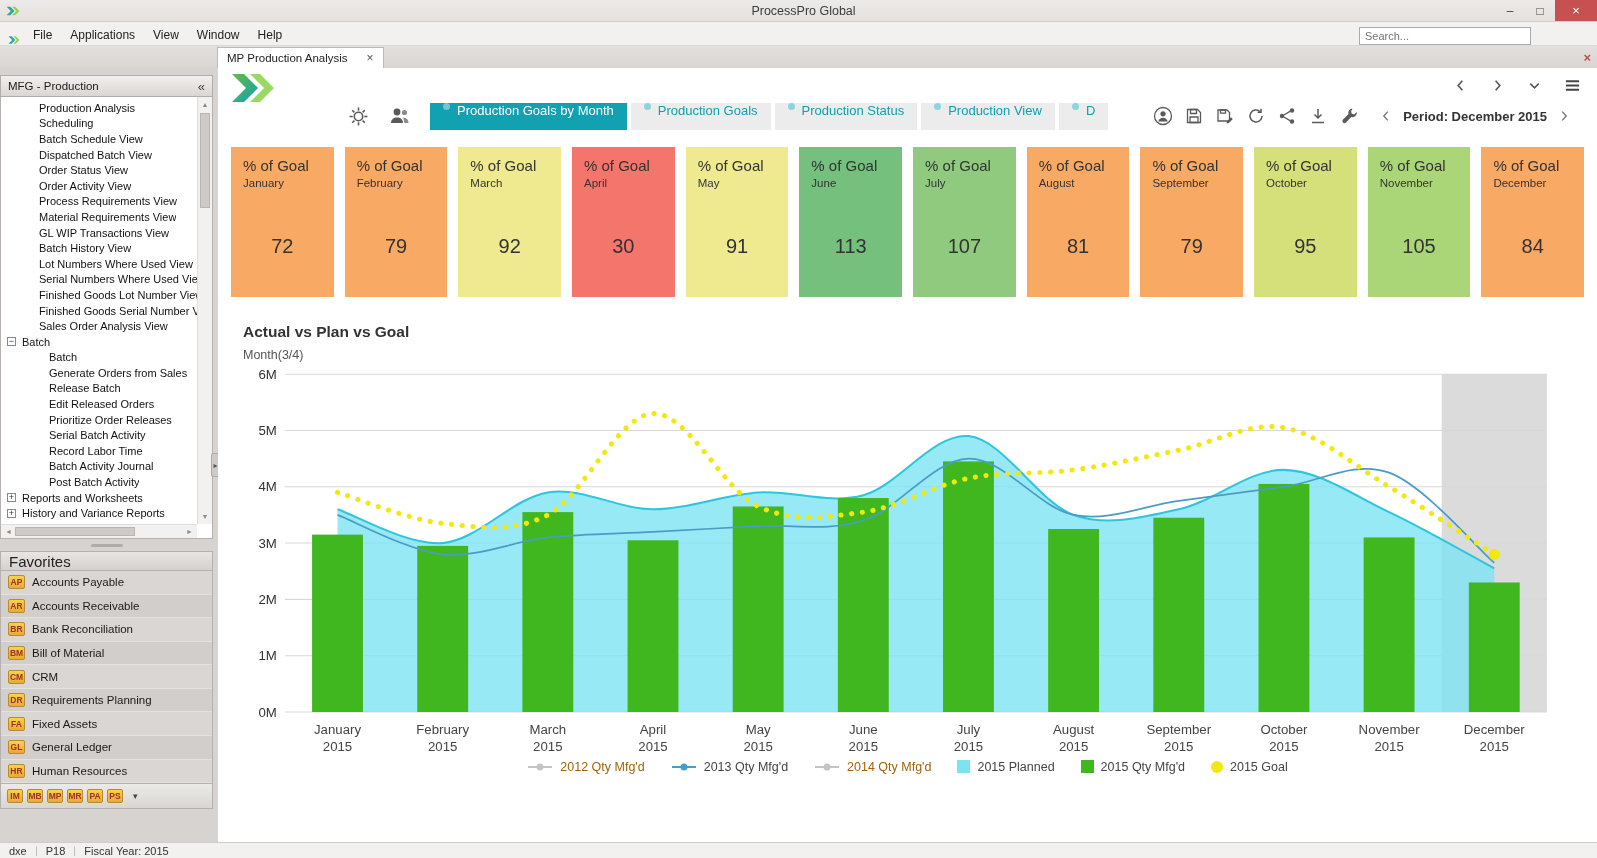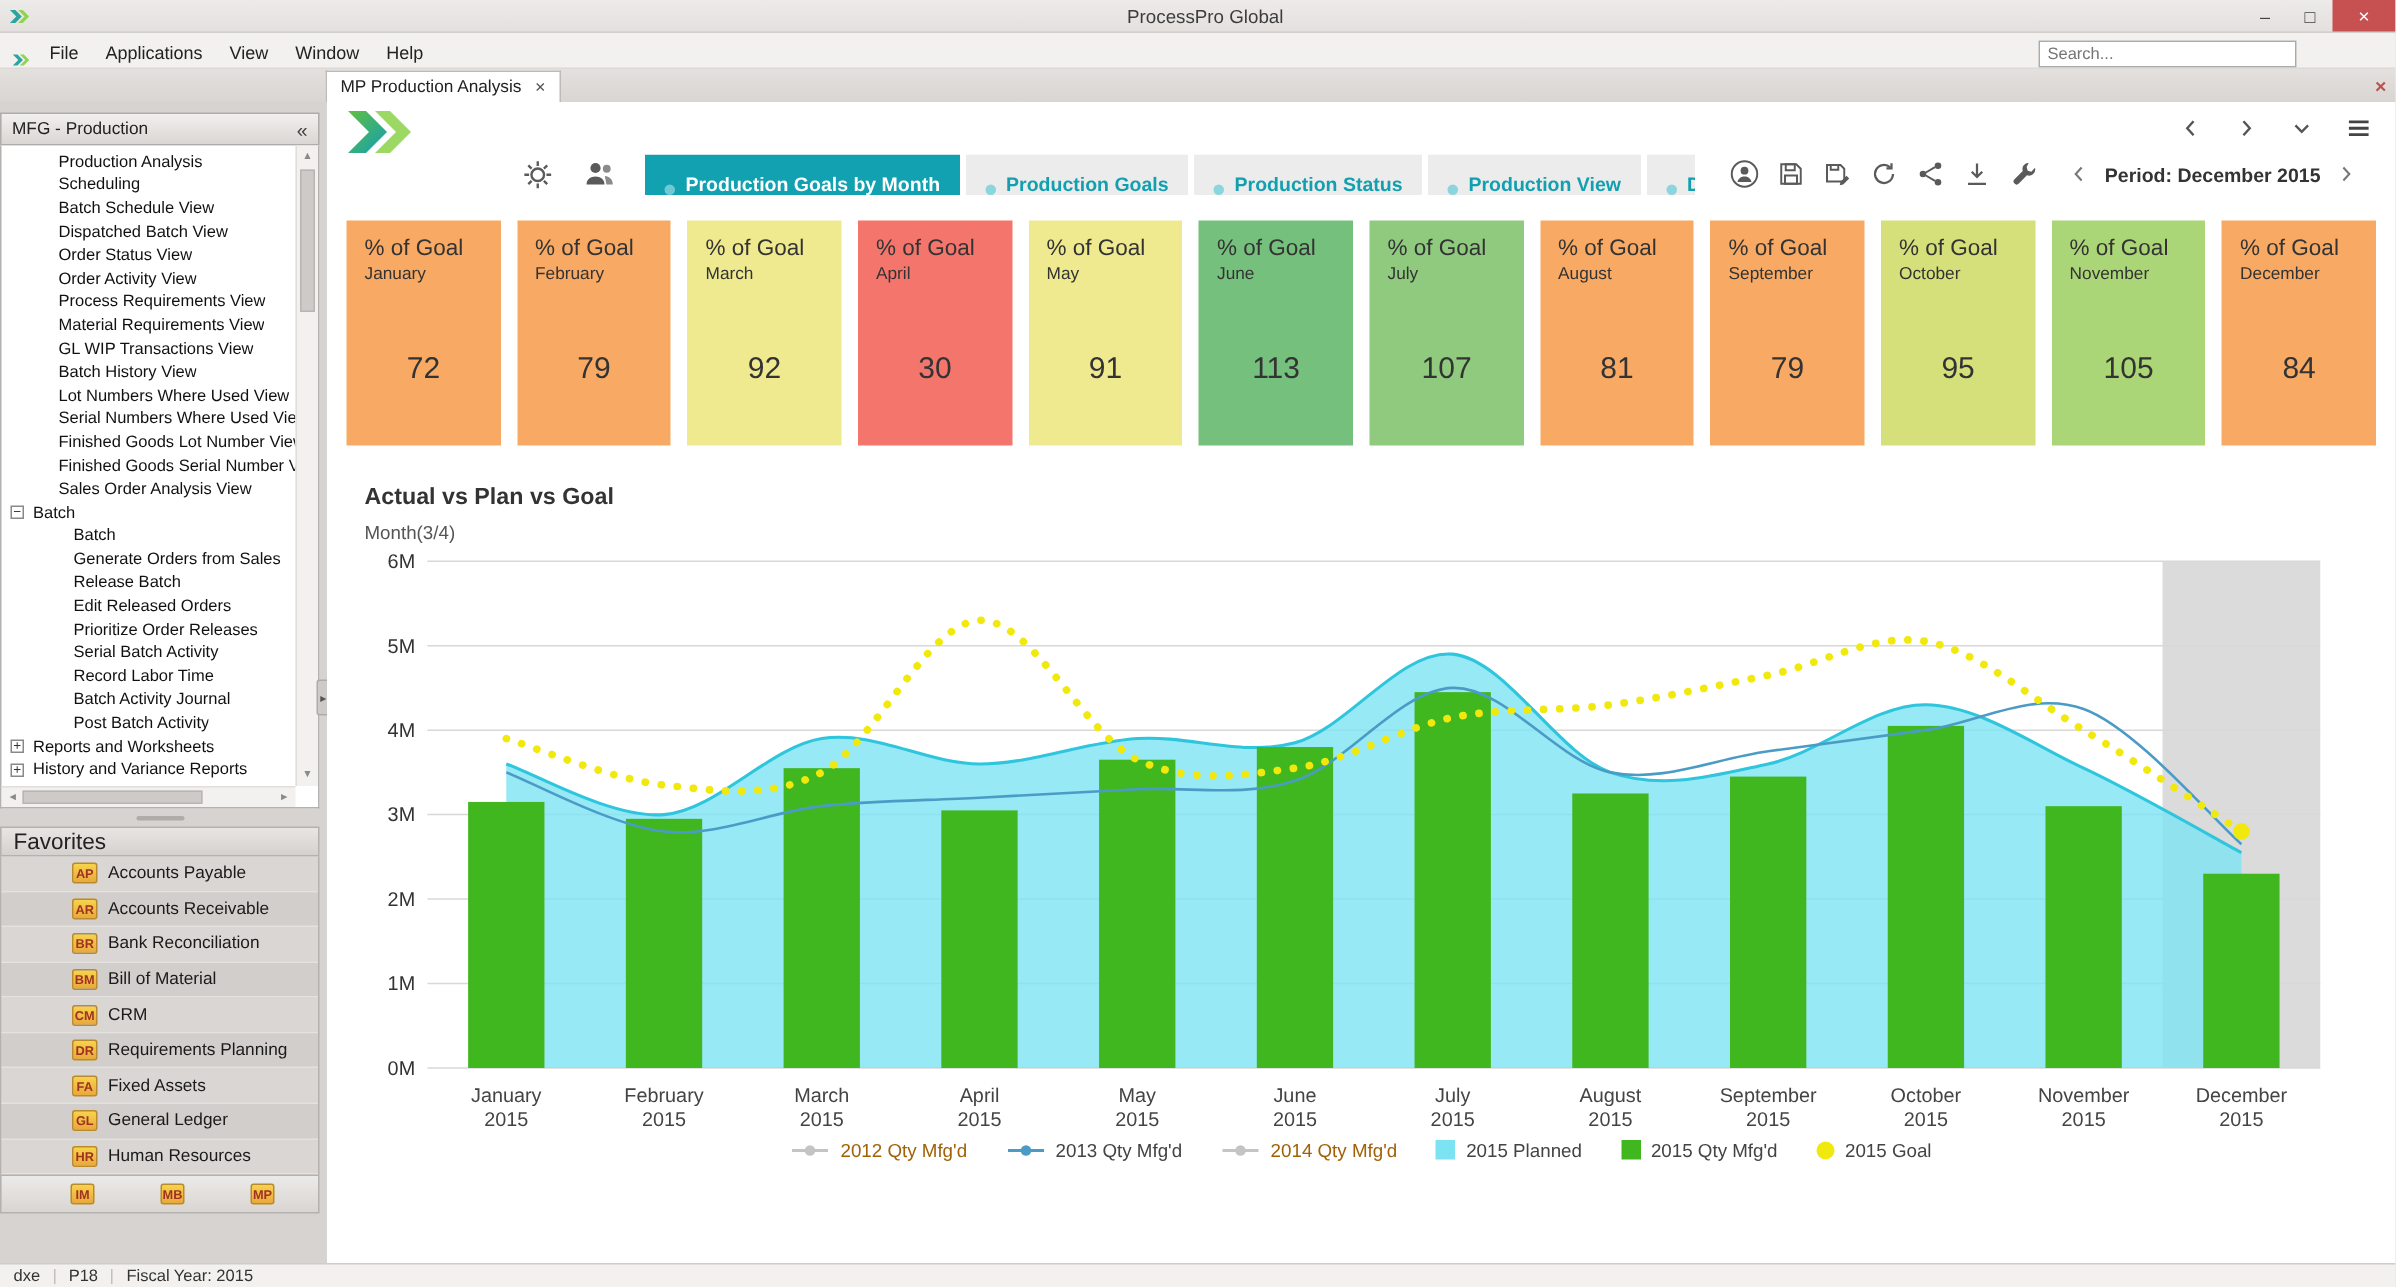--- a/index.html
+++ b/index.html
@@ -15,21 +15,21 @@
   .tb-btn.close { background:#C75050; color:#FFF; width:42px; font-size:13px; }
 
   
   .menubar { height:24px; background:#F2F1F0; display:flex; align-items:flex-end; border-bottom:1px solid #DCD9D6; padding-left:4px; }
   .mb-appicon { display:flex; align-items:center; margin:0 4px; }
   .mb-item { font-size:12px; padding:3px 9px; color:#222; cursor:default; }
   .search { margin-left:auto; margin-right:66px; width:172px; height:18px; border:1px solid #ABABAB; font-size:11px; padding:0 5px; font-family:"Liberation Sans",sans-serif; color:#333; }
 
   
   .tabstrip { height:22px; background:linear-gradient(#E3E0DE,#D8D5D2); display:flex; align-items:flex-end; position:relative; }
-  .doc-tab { margin-left:217px; background:#FFF; border:1px solid #BDBAB7; border-bottom:none; height:21px; display:flex; align-items:center; gap:9px; padding:0 9px; font-size:11.5px; color:#222; }
+  .doc-tab { margin-left:217px; background:#FFF; border:1px solid #BDBAB7; border-bottom:none; height:21px; display:flex; align-items:center; gap:19px; padding:0 9px; font-size:11.5px; color:#222; }
   .tab-close { color:#555; font-size:12px; cursor:pointer; }
   .strip-close { position:absolute; right:6px; bottom:3px; color:#C0504D; font-size:13px; font-weight:bold; cursor:pointer; }
 
   
   .workspace { display:flex; height:774px; }
 
   
   .sidebar { width:213px; display:flex; flex-direction:column; padding-top:7px; }
   .sb-header { height:22px; background:linear-gradient(#F2F0EF,#D9D6D3); border:1px solid #AFACA9; display:flex; align-items:center; padding:0 7px; font-size:11.5px; color:#222; }
   .sb-collapse { margin-left:auto; font-size:13px; color:#444; cursor:pointer; line-height:1; }
@@ -48,40 +48,40 @@
   .hscroll { position:absolute; left:0; right:15px; bottom:0; height:14px; background:#F2F1F0; border-top:1px solid #E0DDDA; font-size:7px; color:#8A8A8A; }
   .hscroll .arr { position:absolute; top:3px; left:4px; }
   .hscroll .arr.rt { left:auto; right:4px; }
   .hscroll .thumb { position:absolute; top:2px; left:14px; width:120px; height:9px; background:#CDCAC7; border:1px solid #B8B5B2; }
   .sb-split { height:12px; display:flex; align-items:center; justify-content:center; }
   .sb-split .grip { width:32px; height:3px; background:#AFACA9; border-radius:2px; }
   .sb-favhead { height:20px; background:linear-gradient(#E8E5E3,#D4D1CE); border:1px solid #B4B1AE; display:flex; align-items:center; padding-left:8px; font-size:15px; color:#222; cursor:pointer; }
   .sb-favs { height:212px; display:flex; flex-direction:column; border-left:1px solid #B4B1AE; border-right:1px solid #B4B1AE; }
   .fav-row { flex:1; display:flex; align-items:center; gap:7px; padding-left:7px; background:#D9D6D3; border-bottom:1px solid #E4E1DE; font-size:11.5px; color:#1A1A1A; cursor:pointer; }
   .fav-row.alt { background:#D1CECB; }
-  .fav-ic, .qb-ic { width:17px; height:14px; background:linear-gradient(#F7D34C,#E8A93C); border:1px solid #B98A2E; border-radius:2px; font-size:8.5px; font-weight:bold; color:#A03123; display:flex; align-items:center; justify-content:center; flex:none;margin-left:40px; }
+  .fav-ic, .qb-ic { width:17px; height:14px; background:linear-gradient(#F7D34C,#E8A93C); border:1px solid #B98A2E; border-radius:2px; font-size:8.5px; font-weight:bold; color:#A03123; display:flex; align-items:center; justify-content:center; flex:none; }
   .sb-quick { height:26px; background:linear-gradient(#ECEAE8,#D8D5D2); border:1px solid #B4B1AE; display:flex; align-items:center; gap:4px; padding-left:6px; }
   .qb-ic { width:16px; cursor:pointer; }
   .qb-dd { font-size:9px; color:#444; margin-left:6px; cursor:pointer; }
   .sb-fill { flex:1; }
 
   
   .vsplit { width:5px; position:relative; }
   .vgrip { position:absolute; top:385px; left:-2px; width:9px; height:24px; background:#CDCAC7; border:1px solid #AEABA8; border-radius:2px; font-size:8px; color:#555; display:flex; align-items:center; justify-content:center; cursor:col-resize; }
 
   
   .content { flex:1; background:#FFF; position:relative; overflow:hidden; }
   .corner-icons { position:absolute; top:10px; right:16px; display:flex; gap:22px; align-items:center; }
   .cn-ic { cursor:pointer; display:flex; }
   .pp-logo { position:absolute; left:12px; top:5px; }
   .controls { display:flex; align-items:center; margin:34px 22px 0 130px; height:28px; position:relative; }
   .gear { display:flex; cursor:pointer; }
   .people { margin-left:19px; display:flex; cursor:pointer; }
   .view-tabs { display:flex; gap:4px; margin-left:18px; max-width:700px; overflow:hidden; }
-  .vtab { height:27px; display:flex; align-items:flex-end; gap:7px; padding:0 13px; background:#ECECEC; color:#12A0B0; font-size:13px; white-space:nowrap; cursor:pointer; flex:none;font-weight:bold; }
+  .vtab { height:27px; display:flex; align-items:flex-start; gap:7px; padding:0 13px; background:#ECECEC; color:#12A0B0; font-size:13px; white-space:nowrap; cursor:pointer; flex:none; }
   .vtab.active { background:#11A1B1; color:#FFF; }
   .vdot { width:7px; height:7px; border-radius:50%; background:#8BD5DE; flex:none; }
   .vtab.active .vdot { background:#6FC9D4; }
   .right-cluster { margin-left:auto; display:flex; align-items:center; gap:6px; }
   #toolbar-icons { display:flex; align-items:center; gap:11px; margin-right:10px; }
   .tb-ic { display:flex; cursor:pointer; }
   .chev { font-size:17px; color:#777; cursor:pointer; padding:0 4px; display:flex; align-items:center; }
   .period { font-size:13px; font-weight:bold; color:#333; white-space:nowrap; }
 
   

